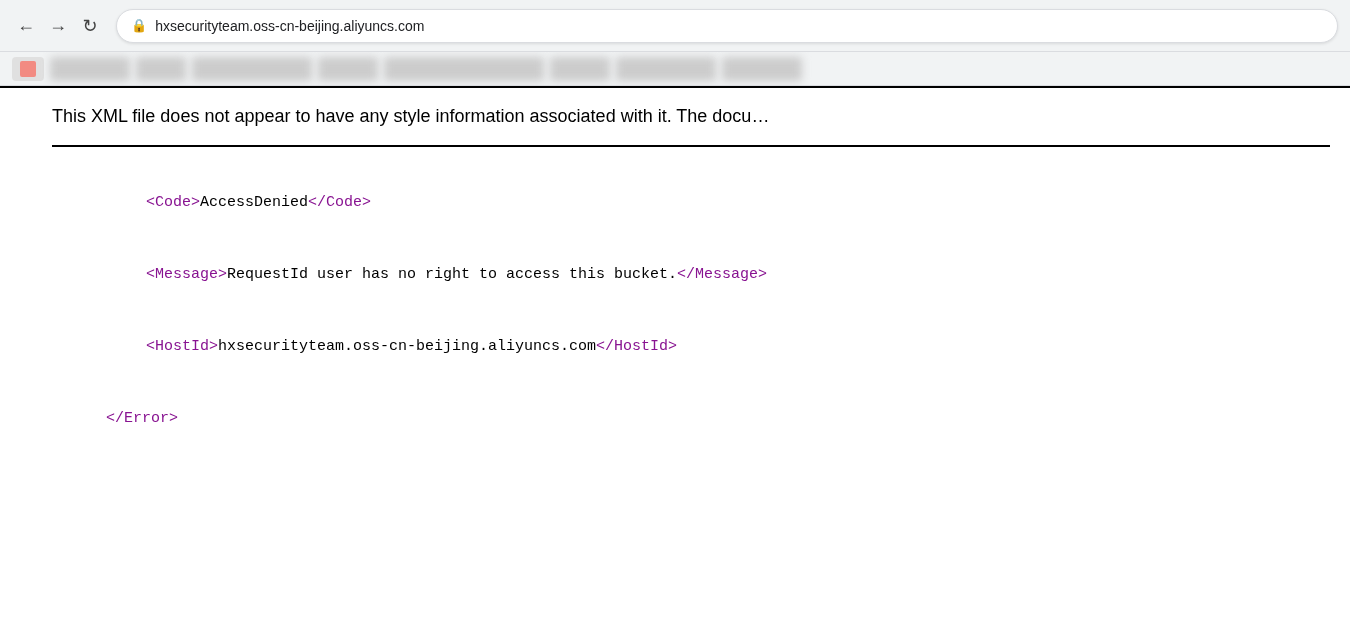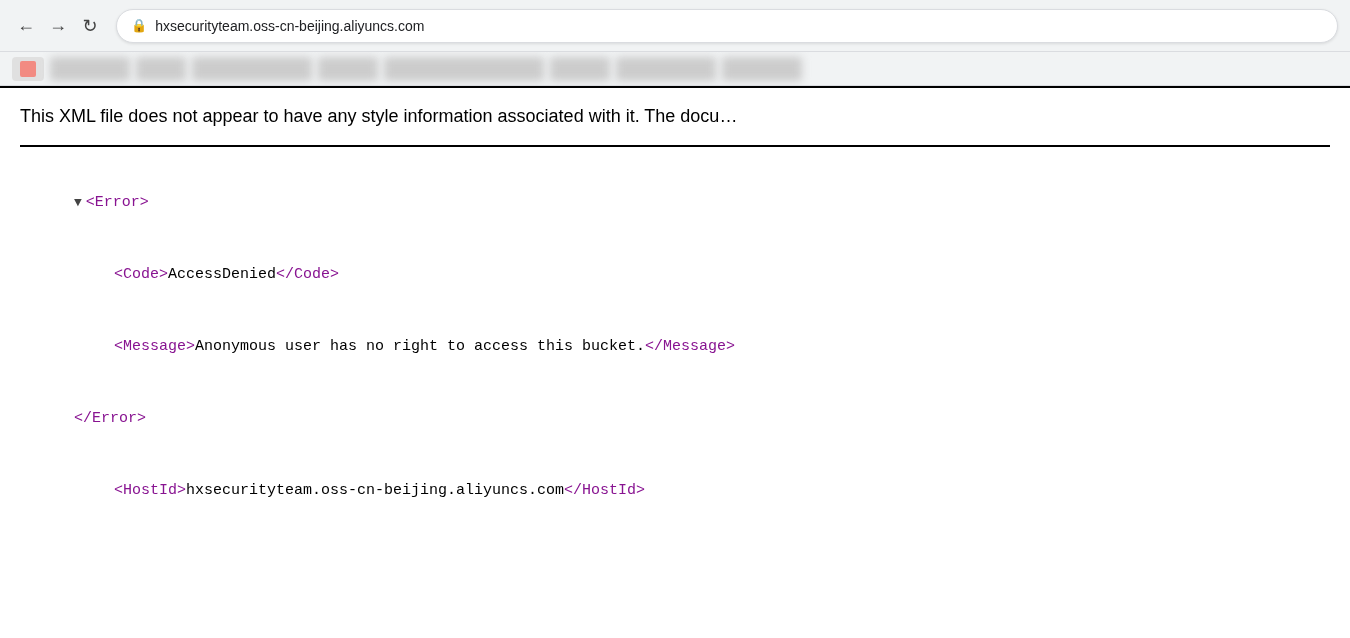--- a/index.html
+++ b/index.html
@@ -98,20 +98,21 @@
     .page-divider {
       border: none;
       border-top: 2px solid #000;
       margin: 0;
     }
 
     
     .main-content {
       padding: 16px 20px;
       background: #ffffff;
+      margin-left: 32px;
     }
 
     .xml-notice {
       font-size: 18px;
       color: #000000;
       font-family: Arial, sans-serif;
       margin-bottom: 16px;
       line-height: 1.4;
       white-space: nowrap;
       overflow: hidden;
@@ -197,30 +198,27 @@
 
 <hr class="page-divider">
 
 <div class="main-content">
 
   <p class="xml-notice">This XML file does not appear to have any style information associated with it. The docu…</p>
 
   <hr class="page-divider" style="margin-bottom:12px;">
 
   <div class="xml-tree">
-    <span class="xml-line">
-      <span class="xml-toggle">▼</span><span class="xml-tag">&lt;Error&gt;</span>
-    </span>
     <span class="xml-line xml-indent-1">
       <span class="xml-tag">&lt;Code&gt;</span><span class="xml-value">AccessDenied</span><span class="xml-tag">&lt;/Code&gt;</span>
     </span>
     <span class="xml-line xml-indent-1">
-      <span class="xml-tag">&lt;Message&gt;</span><span class="xml-value">Anonymous user has no right to access this bucket.</span><span class="xml-tag">&lt;/Message&gt;</span>
+      <span class="xml-tag">&lt;Message&gt;</span><span class="xml-value">RequestId user has no right to access this bucket.</span><span class="xml-tag">&lt;/Message&gt;</span>
+    </span>
+    <span class="xml-line xml-indent-1">
+      <span class="xml-tag">&lt;HostId&gt;</span><span class="xml-value">hxsecurityteam.oss-cn-beijing.aliyuncs.com</span><span class="xml-tag">&lt;/HostId&gt;</span>
     </span>
     <span class="xml-line">
       <span class="xml-tag">&lt;/Error&gt;</span>
     </span>
-    <span class="xml-line xml-indent-1">
-      <span class="xml-tag">&lt;HostId&gt;</span><span class="xml-value">hxsecurityteam.oss-cn-beijing.aliyuncs.com</span><span class="xml-tag">&lt;/HostId&gt;</span>
-    </span>
   </div>
 
 </div>
 
 </body></html>

